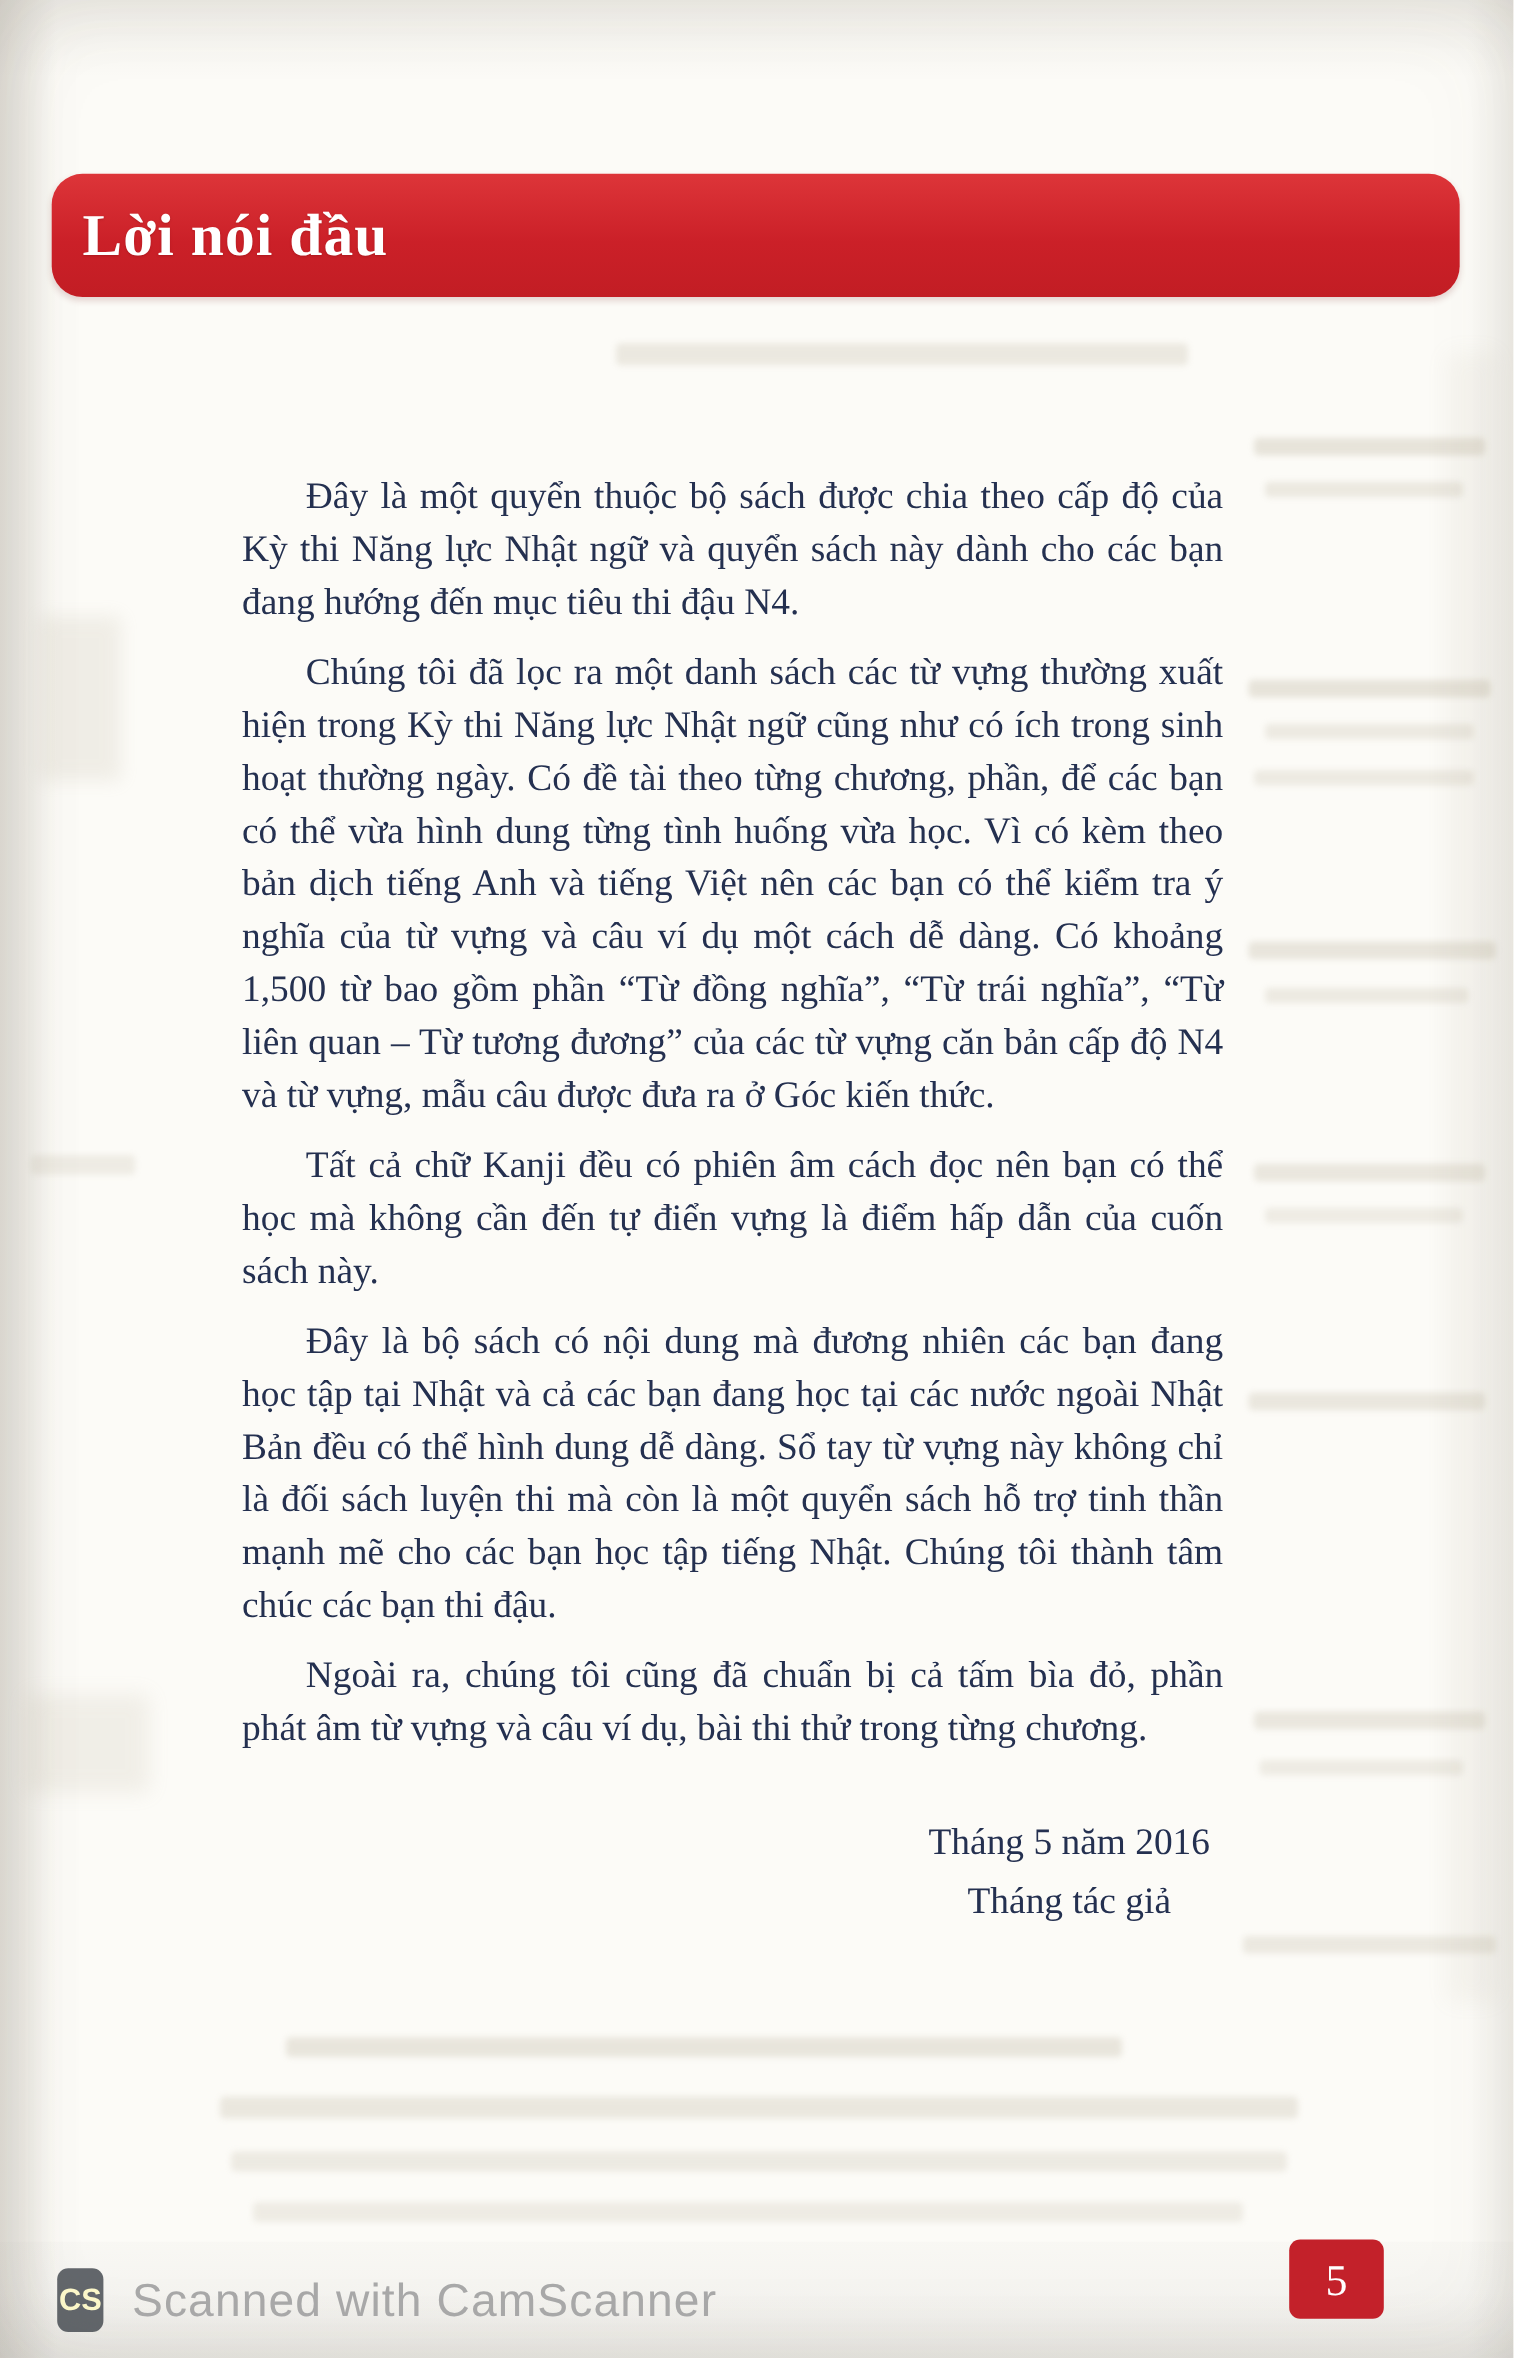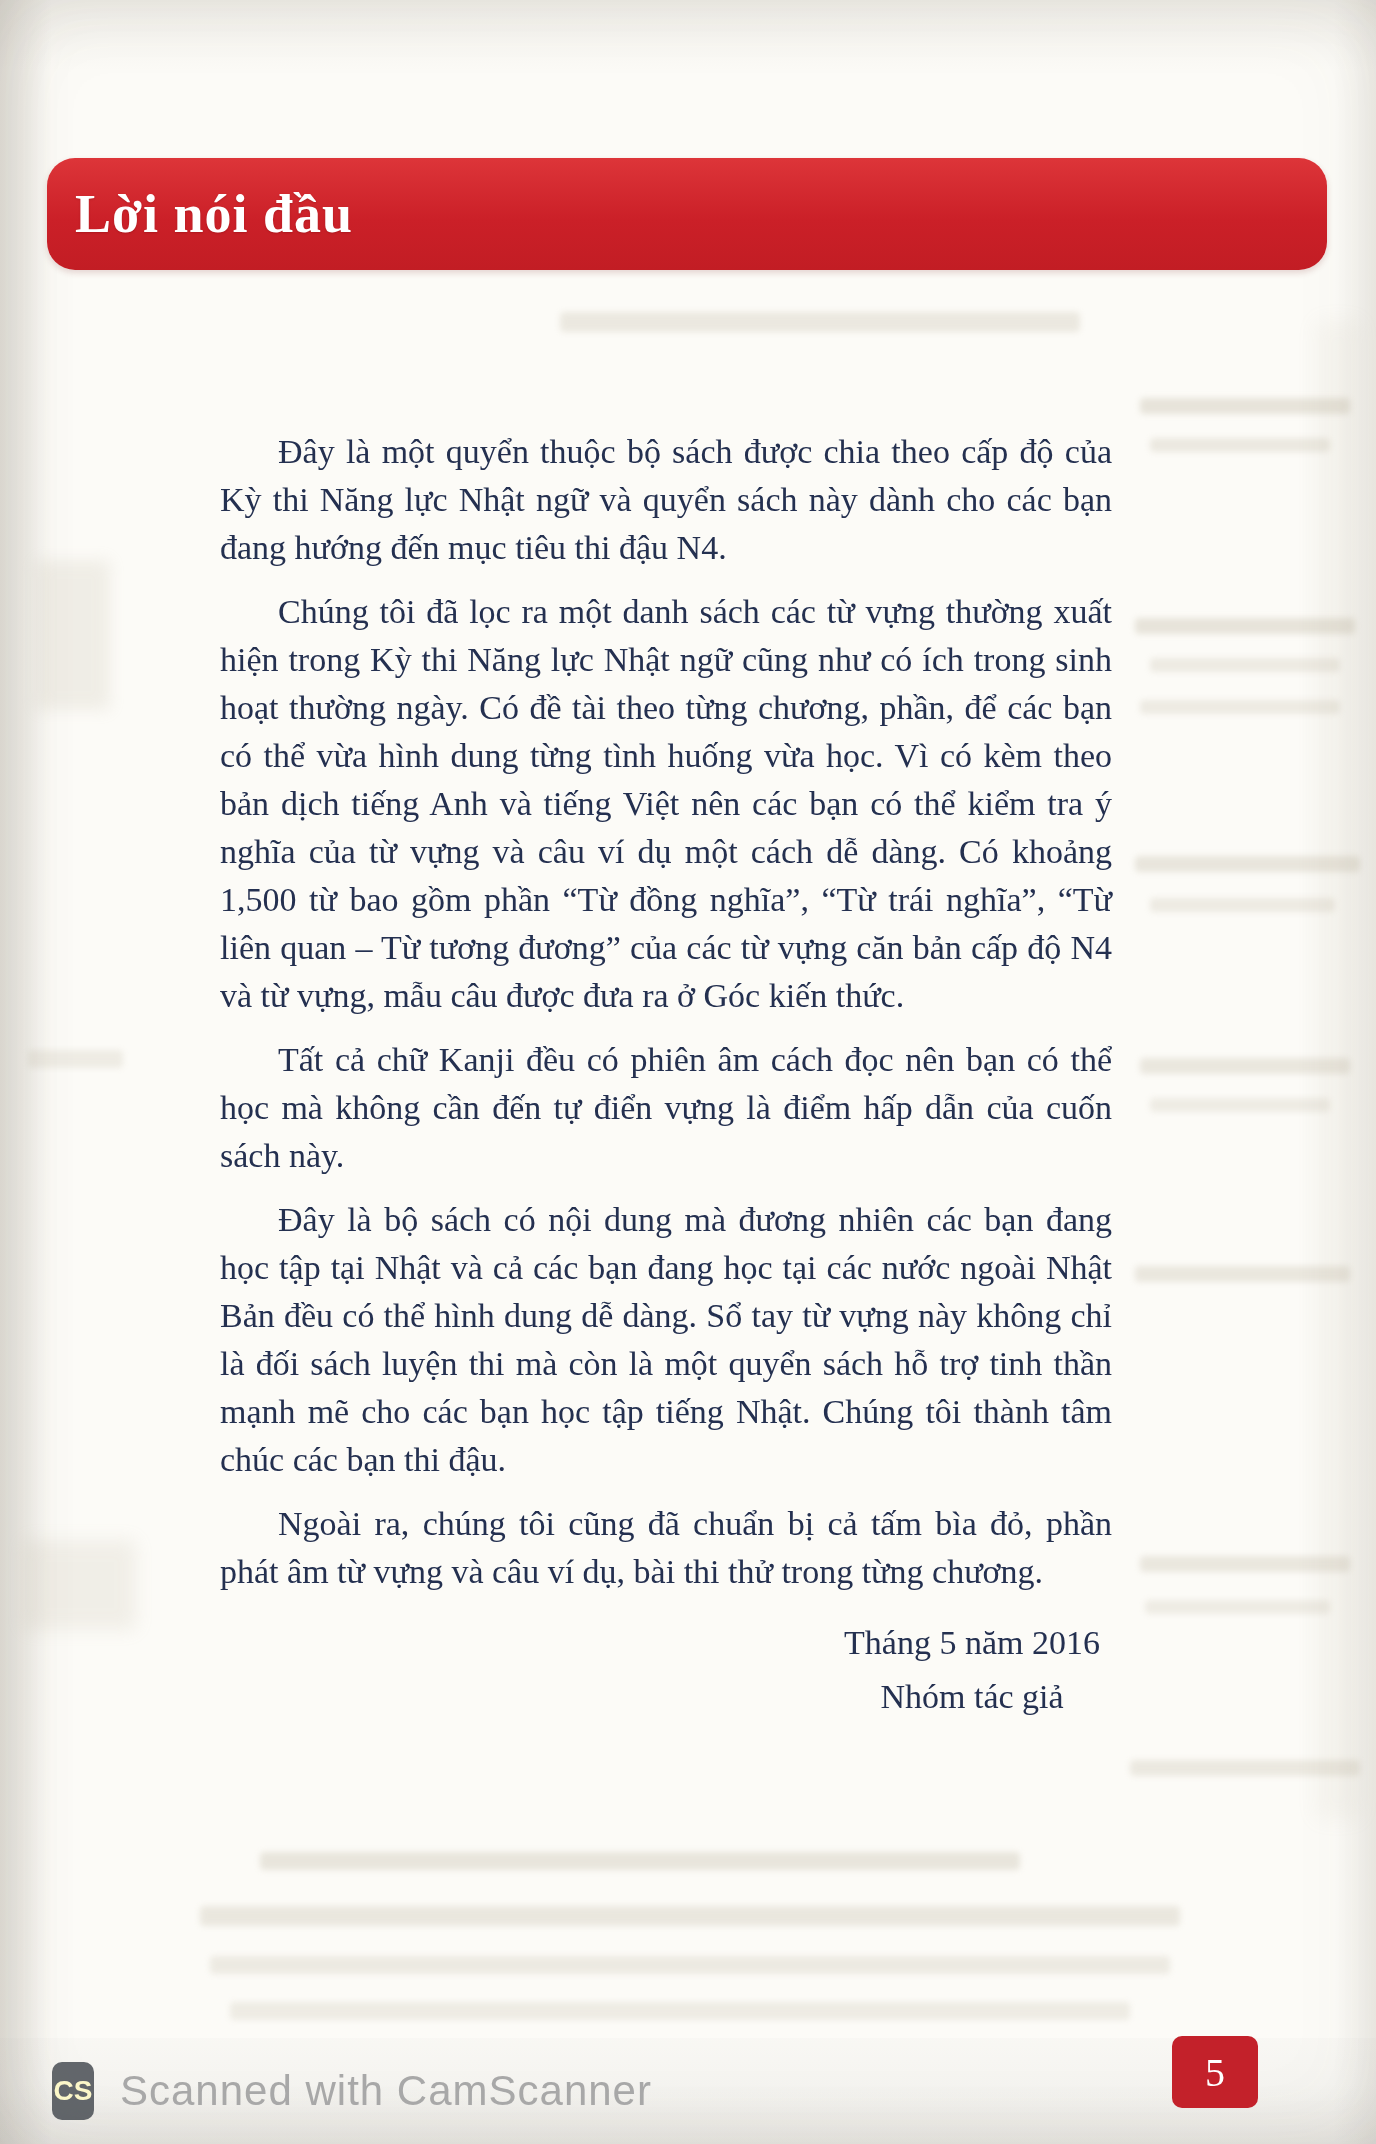--- a/index.html
+++ b/index.html
@@ -39,21 +39,21 @@
   
   .content {
     position:absolute; left:204px; top:412px; width:924px;
     font-size:34px; line-height:48px;
     color:#243050;
     text-align:justify;
     z-index:2;
   }
   .content p { text-indent:58px; margin:16px; }
   .signoff {
-    margin-top:20px;
+    margin-top:52px;
     margin-left:auto; margin-right:28px;
     width:max-content;
     text-align:center;
     line-height:54px;
   }
   
   .page-num {
     position:absolute; right:118px; bottom:36px;
     width:86px; height:72px;
     background:#c3212a; border-radius:10px;
@@ -121,21 +121,21 @@
 
   <div class="content">
     <p>Đây là một quyển thuộc bộ sách được chia theo cấp độ của Kỳ thi Năng lực Nhật ngữ và quyển sách này dành cho các bạn đang hướng đến mục tiêu thi đậu N4.</p>
     <p>Chúng tôi đã lọc ra một danh sách các từ vựng thường xuất hiện trong Kỳ thi Năng lực Nhật ngữ cũng như có ích trong sinh hoạt thường ngày. Có đề tài theo từng chương, phần, để các bạn có thể vừa hình dung từng tình huống vừa học. Vì có kèm theo bản dịch tiếng Anh và tiếng Việt nên các bạn có thể kiểm tra ý nghĩa của từ vựng và câu ví dụ một cách dễ dàng. Có khoảng 1,500 từ bao gồm phần “Từ đồng nghĩa”, “Từ trái nghĩa”, “Từ liên quan – Từ tương đương” của các từ vựng căn bản cấp độ N4 và từ vựng, mẫu câu được đưa ra ở Góc kiến thức.</p>
     <p>Tất cả chữ Kanji đều có phiên âm cách đọc nên bạn có thể học mà không cần đến tự điển vựng là điểm hấp dẫn của cuốn sách này.</p>
     <p>Đây là bộ sách có nội dung mà đương nhiên các bạn đang học tập tại Nhật và cả các bạn đang học tại các nước ngoài Nhật Bản đều có thể hình dung dễ dàng. Sổ tay từ vựng này không chỉ là đối sách luyện thi mà còn là một quyển sách hỗ trợ tinh thần mạnh mẽ cho các bạn học tập tiếng Nhật. Chúng tôi thành tâm chúc các bạn thi đậu.</p>
     <p>Ngoài ra, chúng tôi cũng đã chuẩn bị cả tấm bìa đỏ, phần phát âm từ vựng và câu ví dụ, bài thi thử trong từng chương.</p>
 
     <div class="signoff">
       <div>Tháng 5 năm 2016</div>
-      <div>Nhóm tác giả</div>
+      <div>Tháng tác giả</div>
     </div>
   </div>
 
   <div class="page-num">
     <span>5</span>
   </div>
 
   <div class="footer">
     <div class="cs-logo">
       <span>CS</span>

